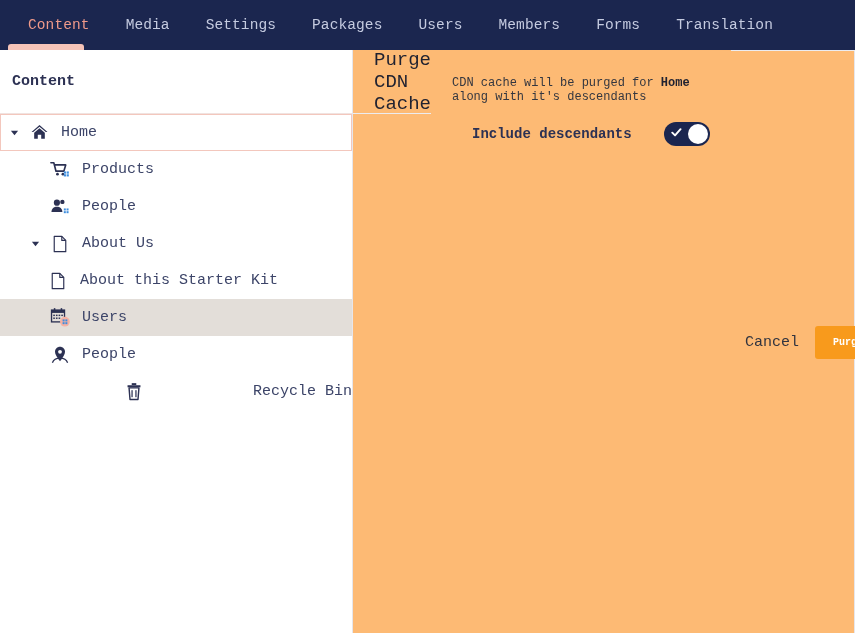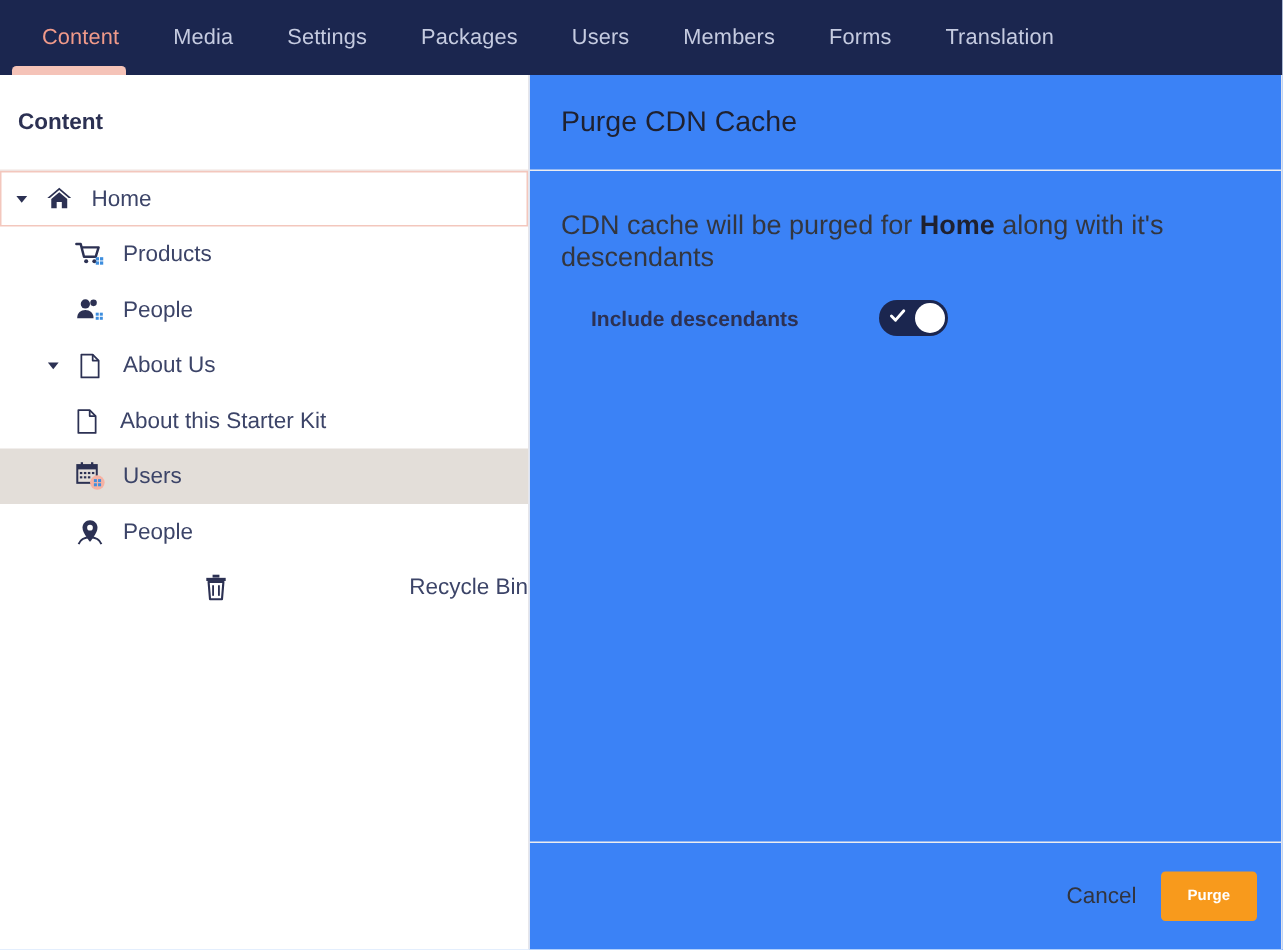--- a/index.html
+++ b/index.html
@@ -7,20 +7,21 @@
     width: 855px; height: 633px;
     font-family: "Liberation Sans", sans-serif;
     background: #ffffff;
     overflow: hidden;
   }
   #app {
     position: relative;
     width: 855px; height: 633px;
     display: flex; flex-direction: column;
     background: #fff;
+    font-family: Liberation Mono, monospace;
   }
 
   
   .topnav {
     height: 50px; min-height: 50px;
     background: #1b264f;
     display: flex; align-items: center;
     padding-left: 10px;
     position: relative;
   }
@@ -98,41 +99,41 @@
 
   
   .lvl0 { padding-left: 2px; }
   .lvl1 { padding-left: 24px; }
   .lvl2 { padding-left: 22px; }
   .lvl-bin { padding-left: 2px; justify-content: space-between; }
 
   
   .content-col {
     flex: 1;
-    display: flex; flex-direction: column;
-    background: #3b82f6;
+    display: flex; flex-direction: row;
+    background: #fdba74;
     border-right: 1px solid #e6e6eb;
     min-width: 0;
   }
   .content-header {
     height: 64px; min-height: 64px;
     display: flex; align-items: center;
     padding-left: 21px;
     border-bottom: 1px solid #ececf0;
   }
   .content-title {
     font-size: 19px; color: #1f2130; font-weight: normal;
   }
   .content-main {
     flex: 1;
     padding: 26px 21px 0 21px;
     min-height: 0;
   }
   .purge-desc {
-    font-size: 18px; color: #33363f;
+    font-size: 12px; color: #33363f;
     margin-bottom: 18px;
   }
   .purge-desc b { font-weight: bold; color: #1f2130; }
 
   .toggle-row {
     display: flex; align-items: center;
     padding-left: 20px;
   }
   .toggle-label {
     font-size: 14px; font-weight: bold; color: #2c3153;

